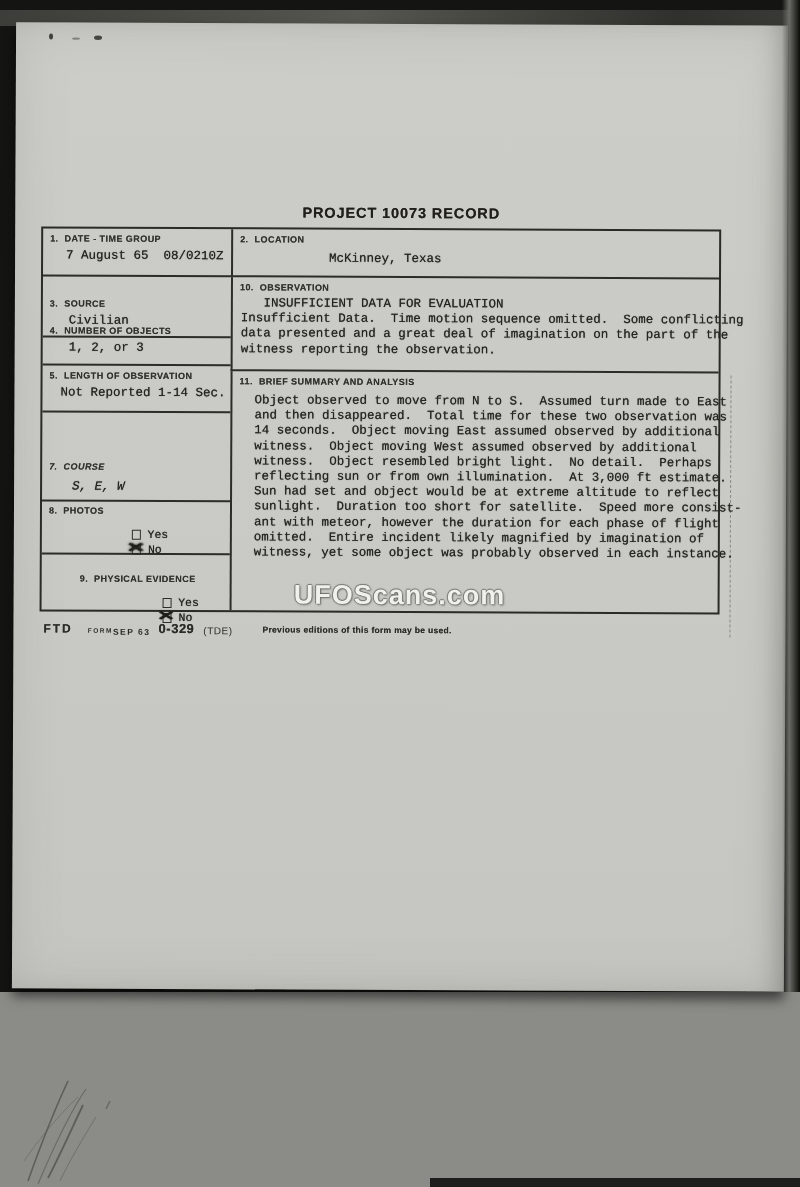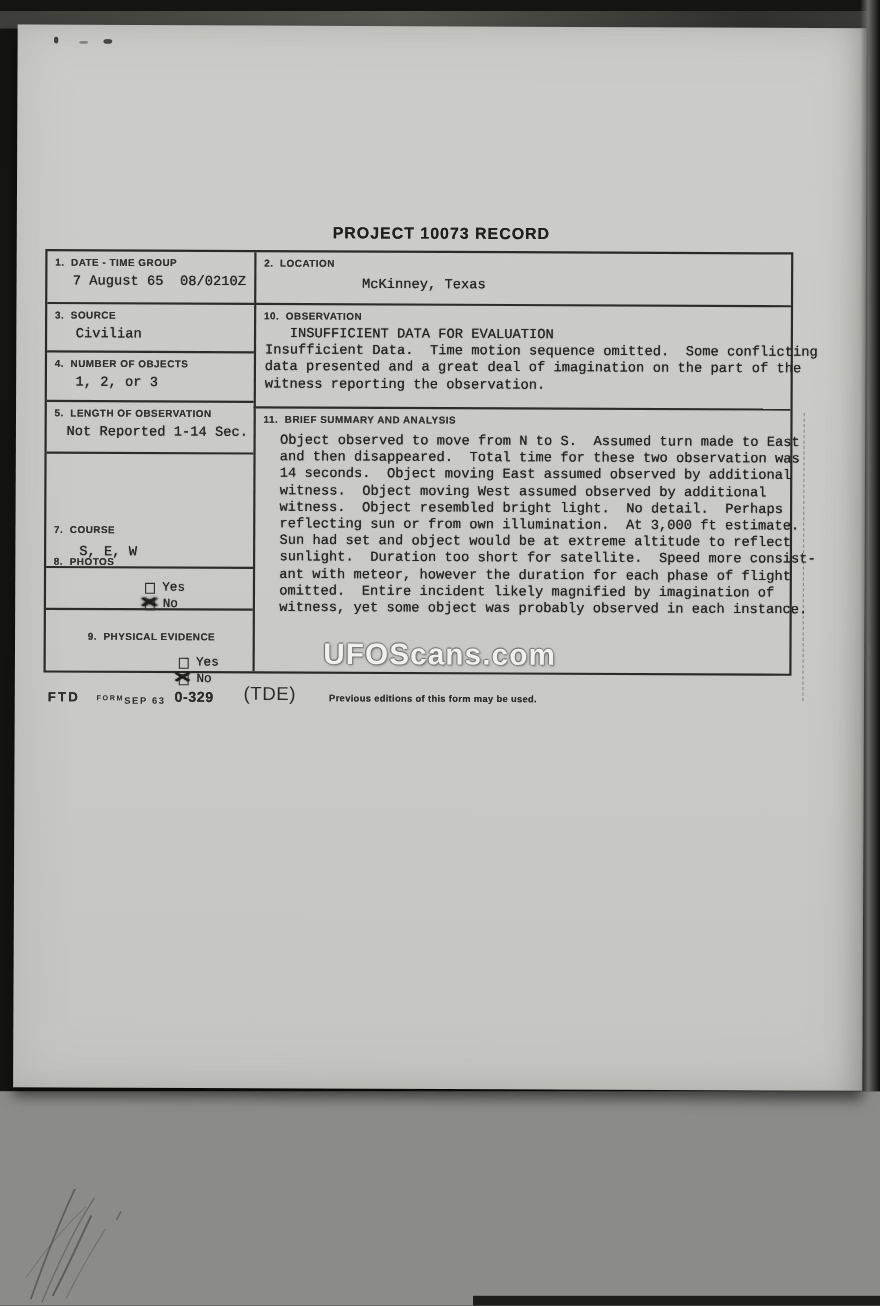--- a/index.html
+++ b/index.html
@@ -40,25 +40,25 @@
 
   
   .record-table{
     position:absolute;left:26px;top:204px;width:680px;height:385px;
     border:2px solid #2a2a27;box-sizing:border-box;
   }
   .cell{position:absolute;box-sizing:border-box;overflow:visible;}
   .cell-left{left:0;width:188px;border-bottom:2px solid #2c2c29;}
   .cell-right{left:188px;width:488px;border-left:2px solid #2c2c29;border-bottom:2px solid #2c2c29;}
   .c1{top:0;height:48px;}
-  .c3{top:48px;height:44px;}
+  .c3{top:65px;height:44px;}
   .c4{top:92px;height:45px;}
   .c5{top:137px;height:47px;}
   .c6{top:184px;height:43px;}
-  .c7{top:243px;height:45px;}
+  .c7{top:228px;height:45px;font-style:italic;}
   .c8{top:272px;height:54px;}
   .c9{top:340px;height:55px;border-bottom:none;margin-left:31px;}
   .c2{top:0;height:48px;}
   .c10{top:48px;height:94px;}
   .c11{top:142px;height:239px;border-bottom:none;}
 
   .cell-head{
     padding:5px 0 0 7px;font-weight:bold;font-size:9px;letter-spacing:.45px;color:#31312d;
     text-shadow:0 0 .4px rgba(45,45,40,.7);white-space:nowrap;
   }
@@ -111,21 +111,21 @@
     z-index:6;
   }
   .form-footer{
     position:absolute;left:30px;top:598px;display:flex;align-items:flex-end;color:#2b2b27;
   }
   .ftd{font-weight:bold;font-size:12px;letter-spacing:2px;text-shadow:0 0 .5px rgba(40,40,35,.8);}
   .form-stack{display:inline-flex;align-items:flex-start;margin-left:9px;line-height:1;}
   .form-word{font-weight:bold;font-size:6.5px;letter-spacing:1.5px;margin-bottom:2px;margin-left:6px;}
   .form-date{font-weight:bold;font-size:8.5px;letter-spacing:1.5px;}
   .form-number{font-weight:bold;font-size:13px;margin-left:8px;letter-spacing:.5px;text-shadow:0 0 .5px rgba(40,40,35,.8);}
-  .form-suffix{font-size:17px;margin-left:27px;letter-spacing:.5px;}
+  .form-suffix{font-size:10px;margin-left:9px;letter-spacing:.5px;}
   .form-note{font-weight:bold;font-size:8.5px;margin-left:30px;letter-spacing:.3px;padding-bottom:2px;text-shadow:0 0 .4px rgba(45,45,40,.7);}
 </style>
 </head>
 <body>
 
 <div class="page">
 
   <div class="bg-top"></div>
   <div class="top-band"></div>
   <div class="right-strip"></div>

